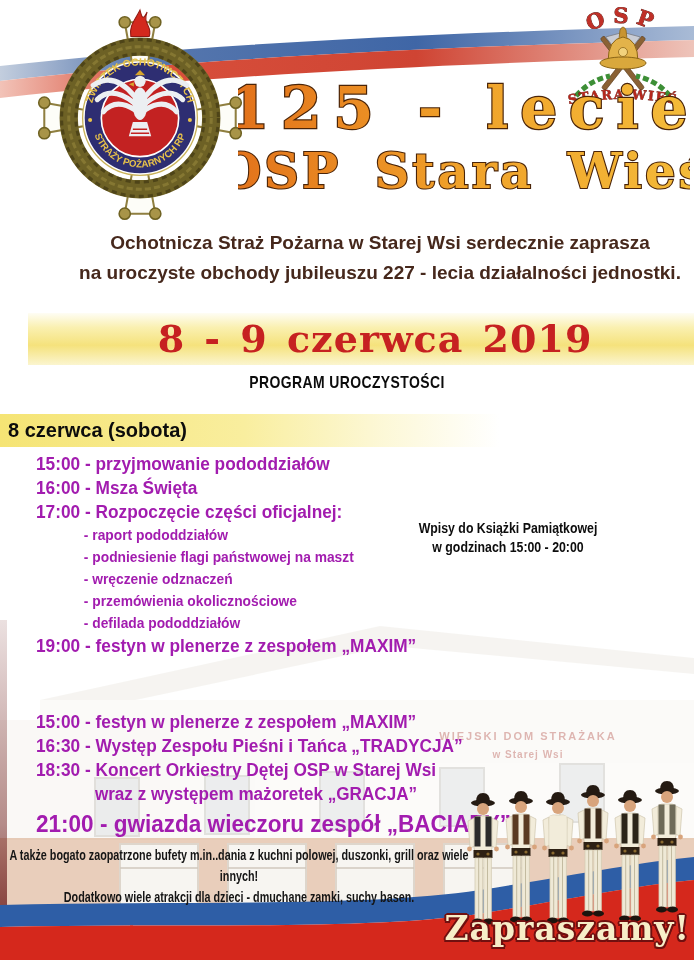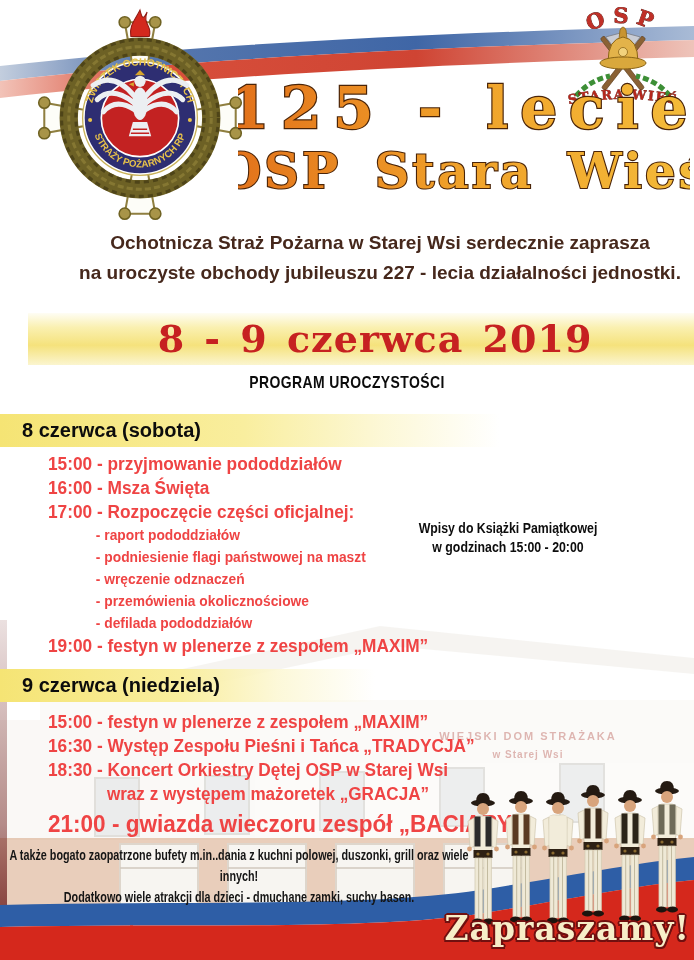--- a/index.html
+++ b/index.html
@@ -15,26 +15,26 @@
   .date-band{position:absolute;left:0;top:313px;width:694px;height:52px;z-index:3;
          background:linear-gradient(180deg,#fefdf4 0%,#faf0b0 28%,#f5e27c 62%,#fbf5cf 100%);margin-left:28px;}
   .date-band .date-text{width:100%;text-align:center;line-height:52px;
          font-family:"DejaVu Serif",serif;font-weight:bold;font-size:38px;
          color:#c62121;letter-spacing:1px;word-spacing:5px;}
   .program-header{position:absolute;left:0;top:373px;width:694px;text-align:center;
          font-weight:bold;font-size:17px;color:#0c0c0c;letter-spacing:.5px;
          transform:scaleX(.82);transform-origin:center;z-index:4;}
   
   .sec-band{position:absolute;left:0;height:33px;line-height:33px;width:694px;
-         font-weight:bold;font-size:20px;color:#0c0c0c;padding-left:22px;
+         font-weight:bold;font-size:20px;color:#0c0c0c;padding-left:8px;
          box-sizing:border-box;z-index:3;}
   .sec-band.b1{top:414px;background:linear-gradient(90deg,#f5e474 0%,#f9ee9e 35%,rgba(252,247,210,.9) 55%,rgba(255,255,255,0) 72%);}
   .sec-band.b2{top:669px;background:linear-gradient(90deg,#f5e474 0%,#f9ee9e 26%,rgba(252,247,210,.85) 40%,rgba(255,255,255,0) 54%);}
   
-  .sched{position:absolute;left:48px;z-index:4;color:#ef4444;}
+  .sched{position:absolute;left:36px;z-index:4;color:#a21caf;}
   .sched.d1{top:452px;width:430px;}
   .sched.d2{top:710px;width:520px;}
   .sched-main{font-weight:bold;font-size:18px;line-height:24px;white-space:nowrap;
          transform:scaleX(.96);transform-origin:left center;}
   .sched-sub{font-weight:bold;font-size:15px;line-height:22px;padding-left:52px;
          white-space:nowrap;transform:scaleX(.92);transform-origin:left center;}
   .sched-sub2{font-weight:bold;font-size:18px;line-height:24px;padding-left:62px;
          white-space:nowrap;transform:scaleX(.95);transform-origin:left center;}
   .sched-big{font-weight:bold;font-size:23px;line-height:32px;margin-top:2px;
          white-space:nowrap;transform:scaleX(.98);transform-origin:left center;}
@@ -245,21 +245,20 @@
     <div class="sched-sub">- wręczenie odznaczeń</div>
     <div class="sched-sub">- przemówienia okolicznościowe</div>
     <div class="sched-sub">- defilada pododdziałów</div>
     <div class="sched-main">19:00 - festyn w plenerze z zespołem „MAXIM”</div>
   </div>
   <div class="side-note">
     <div>Wpisy do Książki Pamiątkowej</div>
     <div>w godzinach 15:00 - 20:00</div>
   </div>
 
-  <div class="sec-band b2">9 czerwca (niedziela)</div>
   <div class="sched d2">
     <div class="sched-main">15:00 - festyn w plenerze z zespołem „MAXIM”</div>
     <div class="sched-main">16:30 - Występ Zespołu Pieśni i Tańca „TRADYCJA”</div>
     <div class="sched-main">18:30 - Koncert Orkiestry Dętej OSP w Starej Wsi</div>
     <div class="sched-sub2">wraz z występem mażoretek „GRACJA”</div>
     <div class="sched-big">21:00 - gwiazda wieczoru zespół „BACIARY”</div>
   </div>
 
   <svg class="bands-svg" width="694" height="132" viewBox="0 0 694 132">
     <path d="M0,77 C180,72 360,80 480,62 C570,48 640,34 694,29 L694,52 C640,57 575,70 485,85 C370,103 180,95 0,99 Z" fill="#2e5ea6"></path>

